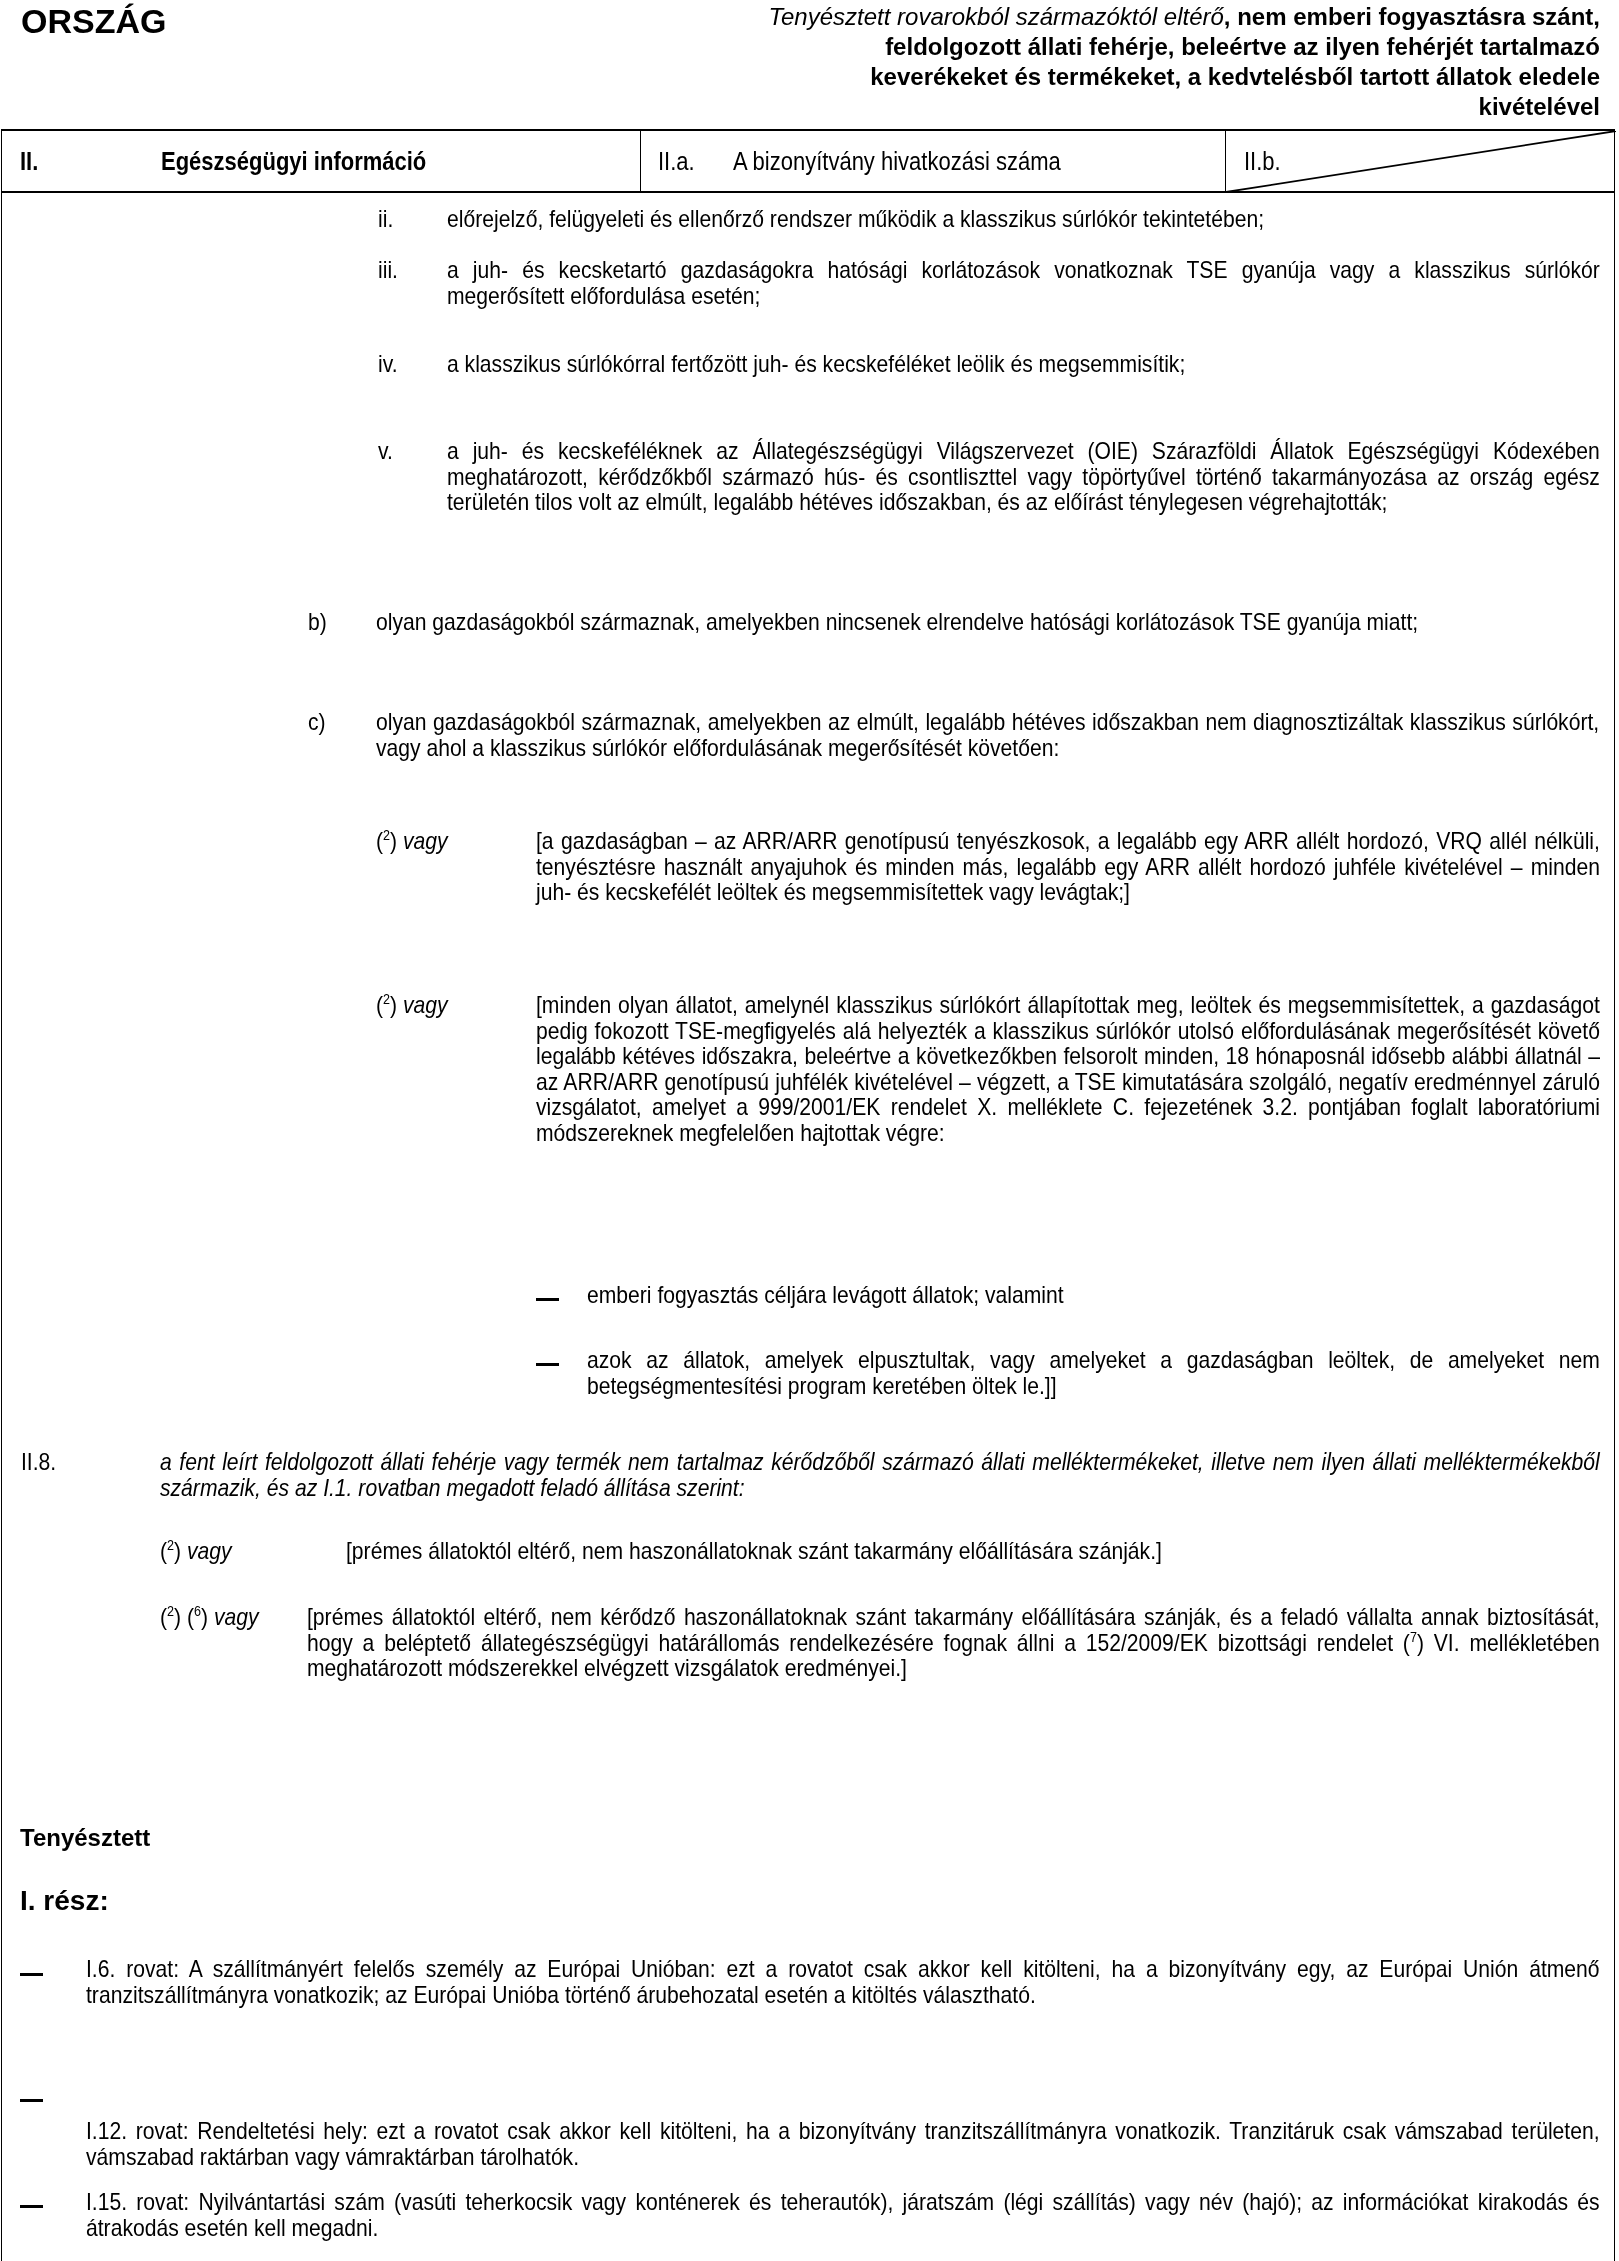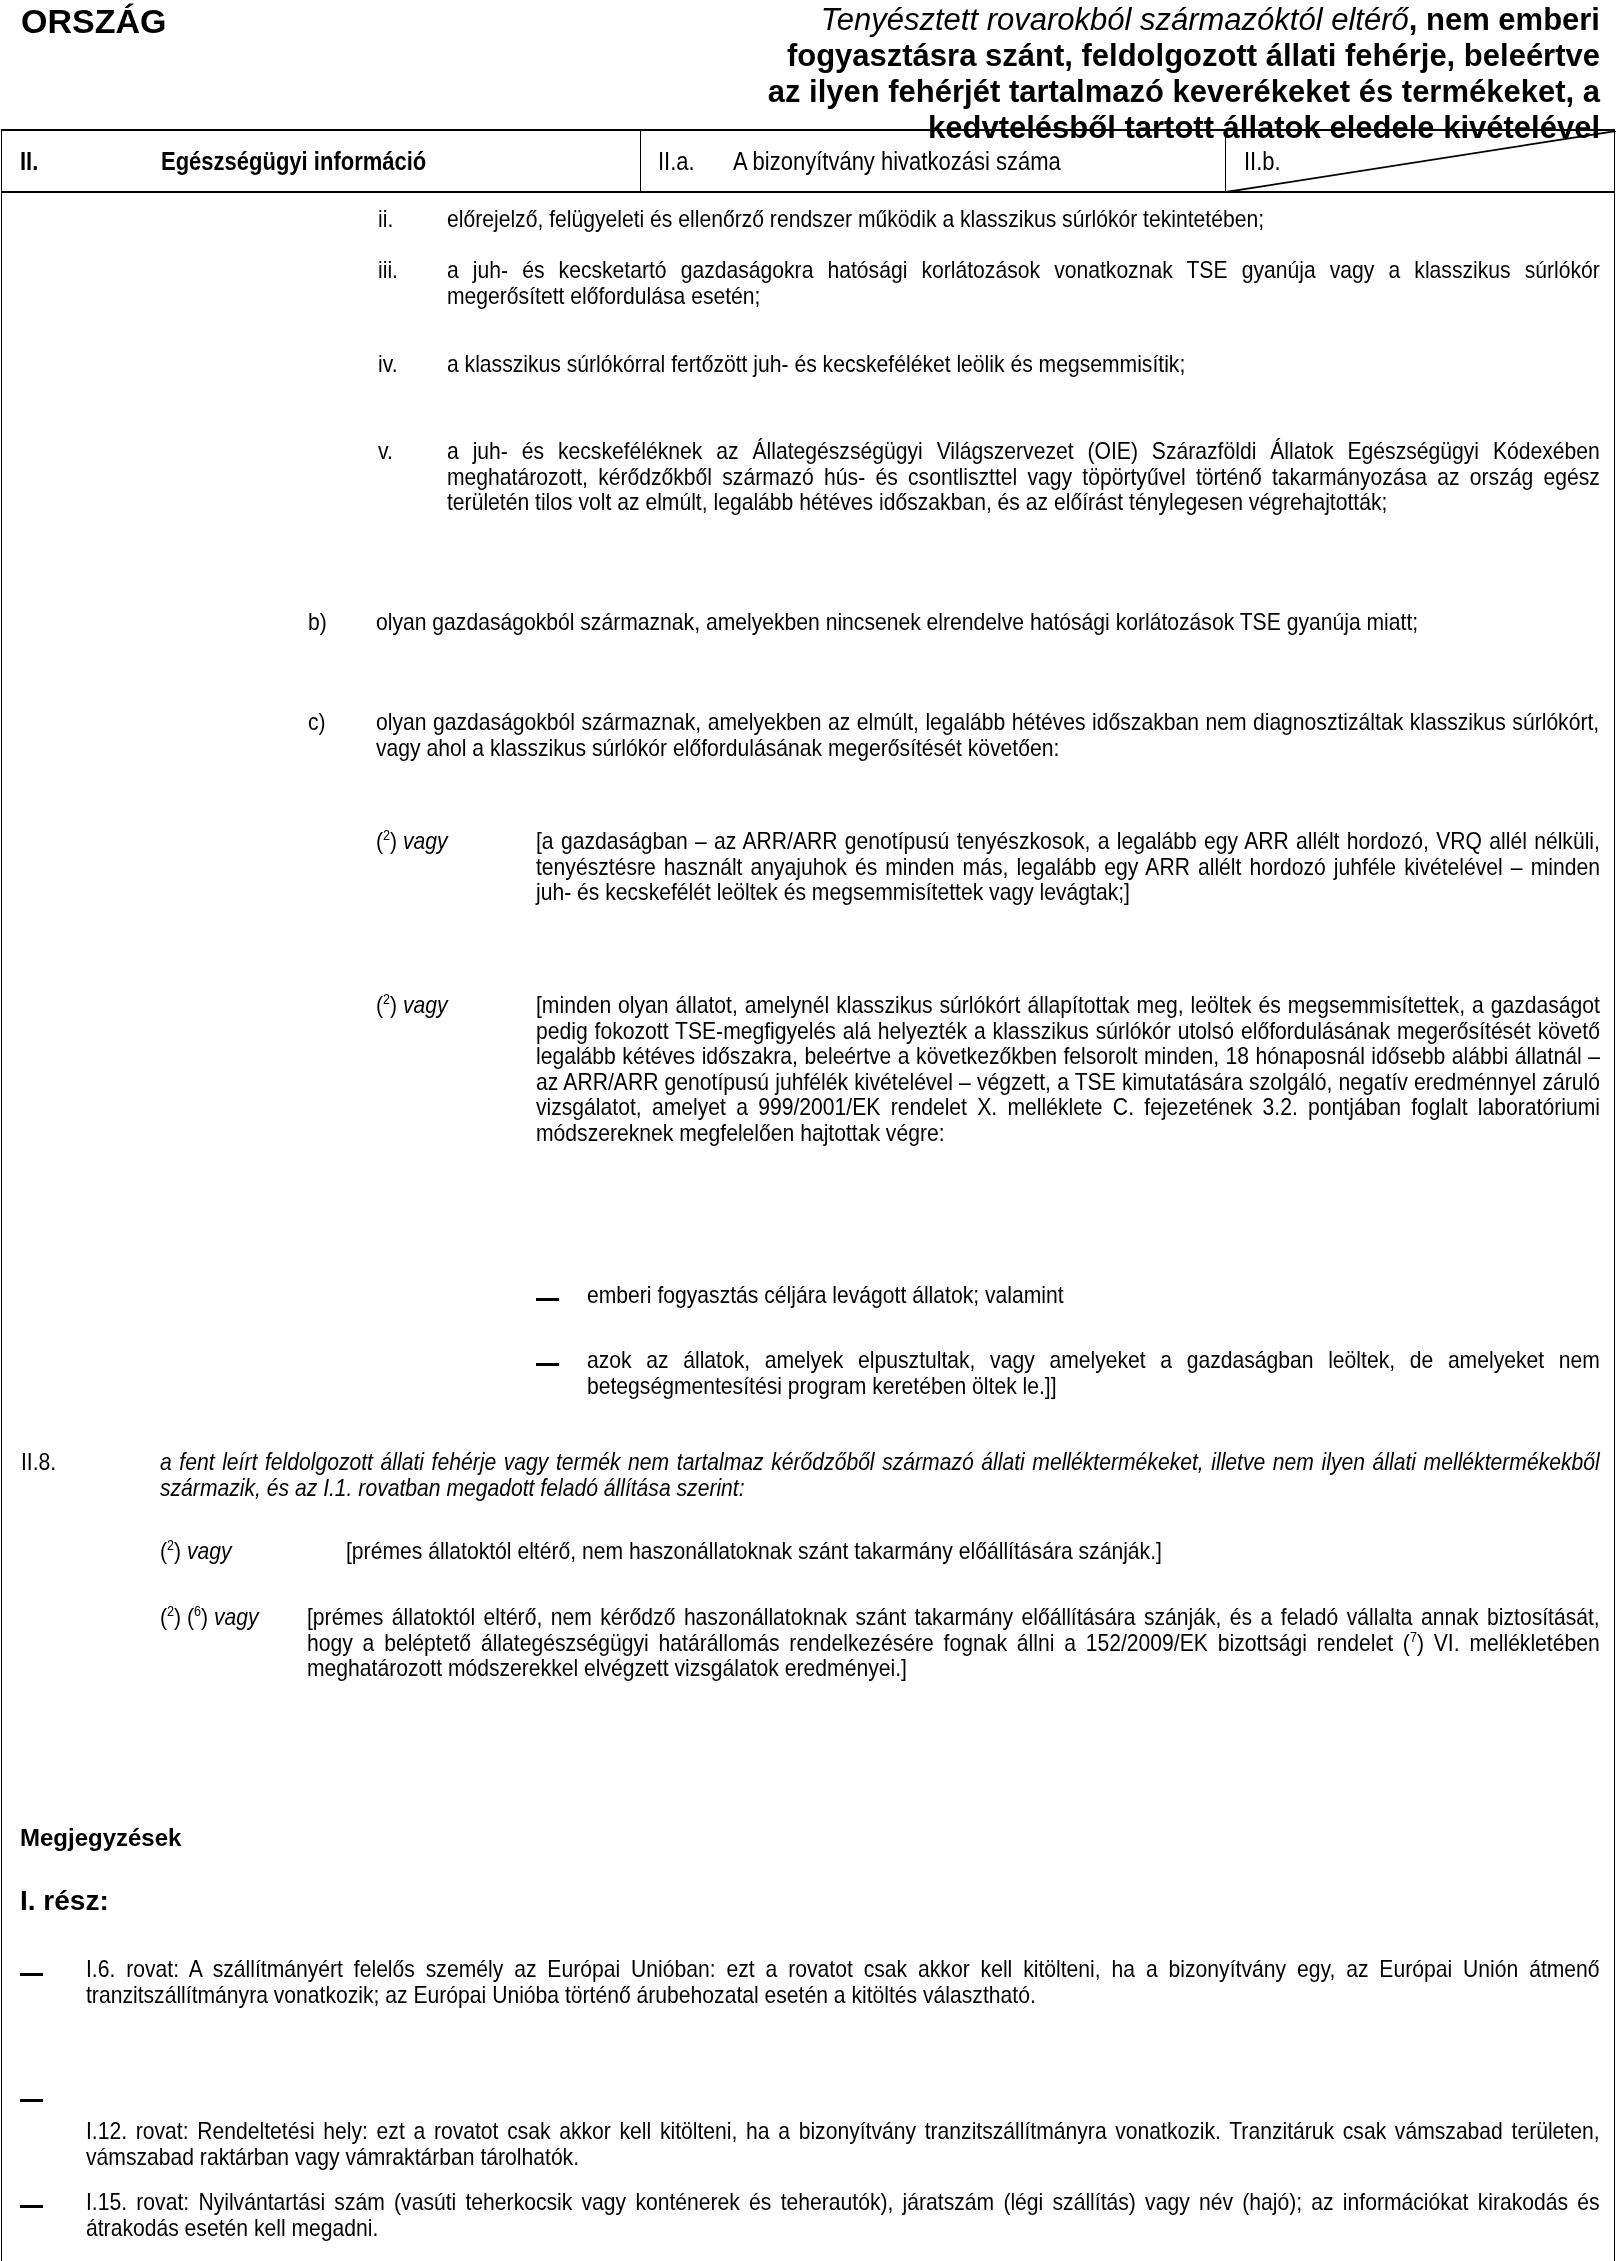--- a/index.html
+++ b/index.html
@@ -10,21 +10,21 @@
   .abs { position: absolute; }
   .txt { font-size: 24px; line-height: 25.6px; white-space: nowrap; }
   .cond { transform: scaleX(0.88); transform-origin: left top; }
   .just { white-space: normal; text-align: justify; text-align-last: left; }
   .bold { font-weight: bold; }
   .ital { font-style: italic; }
   sup { font-size: 14.3px; line-height: 0; vertical-align: super; }
 
   
   .country { left: 21px; top: 2.4px; font-size: 34px; font-weight: bold; }
-  .title { right: 20px; top: 2.4px; width: 834px; text-align: right; font-size: 31px; line-height: 36px; font-weight: bold; white-space: normal; }
+  .title { right: 20px; top: 2.4px; width: 834px; text-align: right; font-size: 24px; line-height: 30px; font-weight: bold; white-space: normal; }
   .title .it { font-weight: normal; font-style: italic; }
 
   
   .frame { left: 1.2px; top: 129px; width: 1614px; height: 2132px; border-left: 1.8px solid #000; border-right: 1.8px solid #000; border-top: 2.4px solid #000; box-sizing: border-box; }
   .hdr-row { left: 1.2px; top: 129px; width: 1614px; height: 64px; border-bottom: 2.4px solid #000; box-sizing: border-box; }
   .col-div1 { left: 640px; top: 131px; width: 1.2px; height: 61px; background: #000; }
   .col-div2 { left: 1225px; top: 131px; width: 1.2px; height: 61px; background: #000; }
   .diag { left: 1226px; top: 131px; width: 390px; height: 61px; }
   .hdr-text { font-size: 25px; line-height: 30px; top: 146px; white-space: nowrap; }
   .hdr-roman { left: 20px; font-weight: bold; }
@@ -113,21 +113,21 @@
 <div class="abs txt cond" style="left:160px; top:1538px;">(<sup>2</sup>) <span class="ital">vagy</span></div>
 <div class="abs txt" style="left:309px; top:1538px; width:1293px;margin-left:37px;">
     <div class="cond just" style="width:1469px;">[prémes állatoktól eltérő, nem haszonállatoknak szánt takarmány előállítására szánják.]</div>
   </div>
 
 <div class="abs txt cond" style="left:160px; top:1604px;">(<sup>2</sup>) (<sup>6</sup>) <span class="ital">vagy</span></div>
 <div class="abs txt" style="left:307px; top:1604px; width:1293px;">
     <div class="cond just" style="width:1469px;"><span>[prémes állatoktól eltérő, nem kérődző haszonállatoknak szánt takarmány előállítására szánják, és a feladó vállalta annak biztosítását, hogy a beléptető állategészségügyi határállomás rendelkezésére fognak állni a 152/2009/EK bizottsági rendelet (</span><sup>7</sup><span>) VI. mellékletében meghatározott módszerekkel elvégzett vizsgálatok eredményei.]</span></div>
   </div>
 
-<div class="abs txt bold" style="left:20px; top:1825px; font-size:24px;">Megjegyzések</div>
+<div class="abs txt bold" style="left:20px; top:1825px; font-size:24px;">Tenyésztett</div>
 <div class="abs txt bold" style="left:20px; top:1888px; font-size:28px;">I. rész:</div>
 
 <div class="abs" style="left:20px; top:1968px;"><span class="dash"></span></div>
 <div class="abs txt" style="left:86px; top:1956px; width:1514px;">
     <div class="cond just" style="width:1720px;">I.6. rovat: A szállítmányért felelős személy az Európai Unióban: ezt a rovatot csak akkor kell kitölteni, ha a bizonyítvány egy, az Európai Unión átmenő tranzitszállítmányra vonatkozik; az Európai Unióba történő árubehozatal esetén a kitöltés választható.</div>
   </div>
 
 <div class="abs" style="left:20px; top:2094px;"><span class="dash"></span></div>
 <div class="abs txt" style="left:86px; top:2083px; width:1514px;margin-top:35px;">
     <div class="cond just" style="width:1720px;">I.12. rovat: Rendeltetési hely: ezt a rovatot csak akkor kell kitölteni, ha a bizonyítvány tranzitszállítmányra vonatkozik. Tranzitáruk csak vámszabad területen, vámszabad raktárban vagy vámraktárban tárolhatók.</div>

